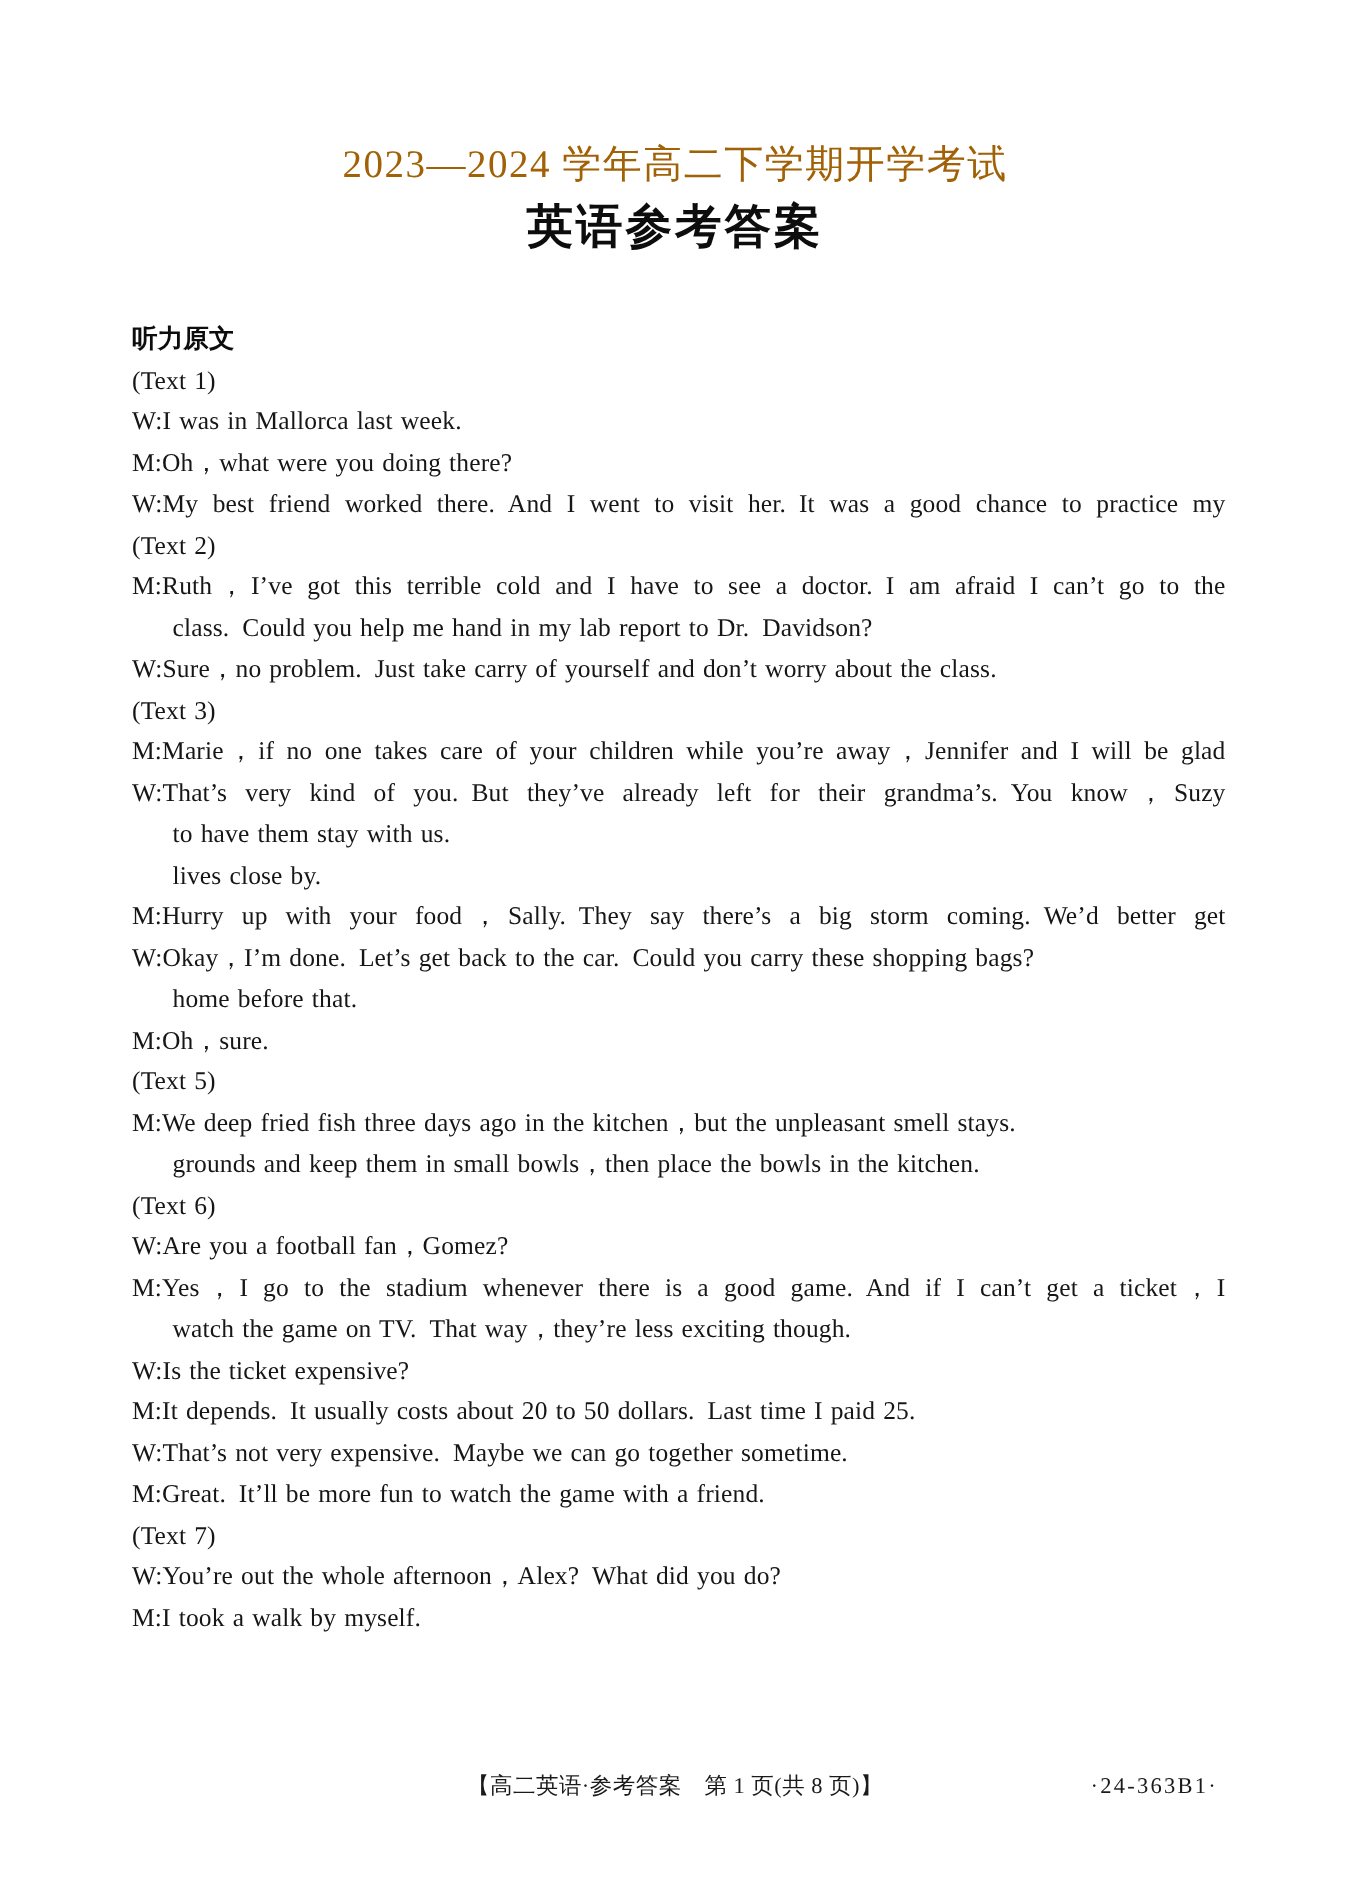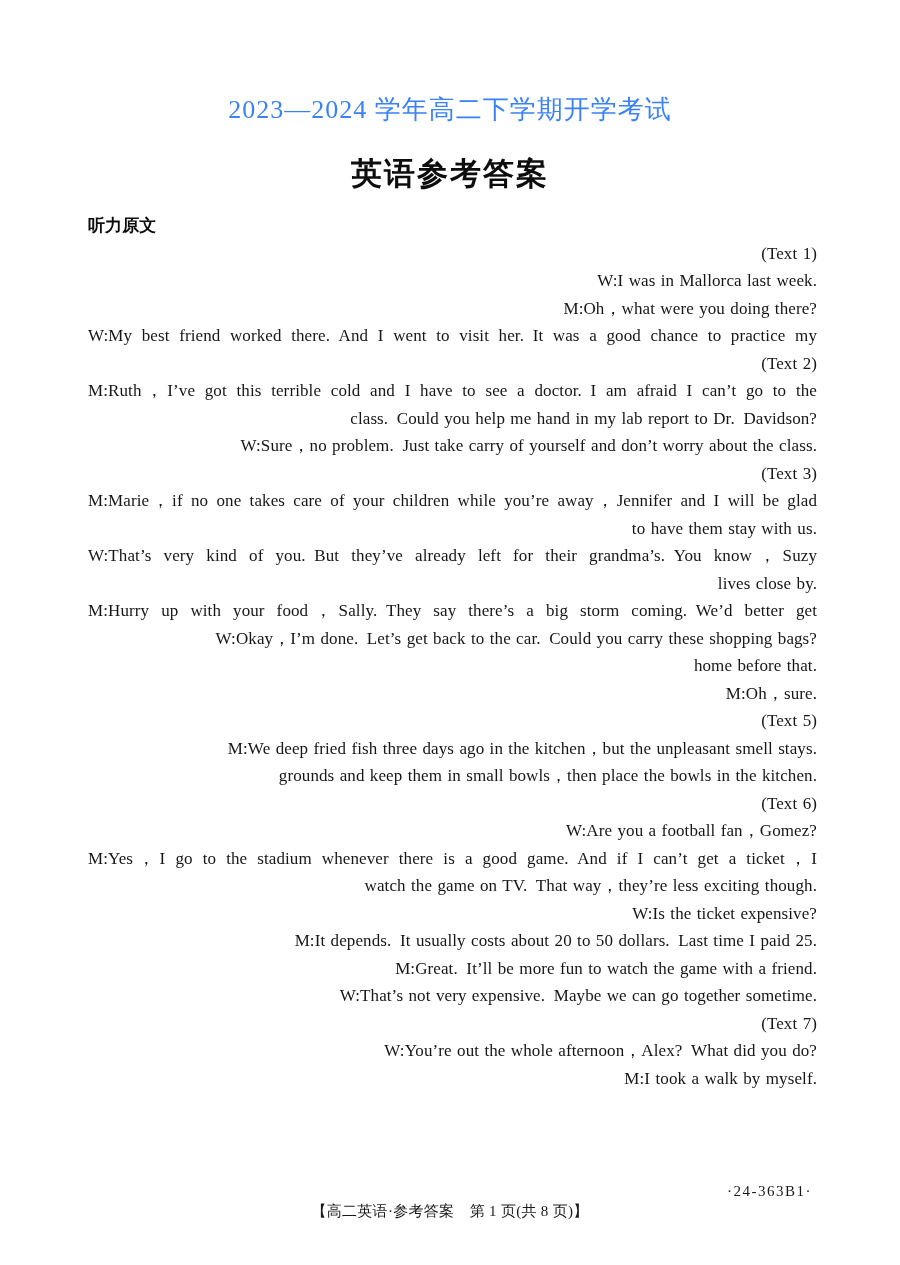--- a/index.html
+++ b/index.html
@@ -10,24 +10,24 @@
     font-family: "Liberation Serif", "DejaVu Serif", serif;
     position: relative;
     overflow: hidden;
   }
   .page { position: absolute; inset: 0; }
   .titles { position: absolute; top: 92px; left: 0; width: 100%; text-align: center; }
   .exam-title {
     font-size: 26px;
     font-weight: 500;
     letter-spacing: 1px;
-    color: #3b82f6;
+    color: #a16207;
   }
   .answer-title {
-    margin-top: 26px;
+    margin-top: 3px;
     font-size: 31px;
     font-weight: 700;
     letter-spacing: 2px;
     color: #0d0d0d;
   }
   .content {
     position: absolute;
     top: 212px; left: 88px;
     width: 729px;
     font-size: 17px;
@@ -35,38 +35,38 @@
     word-spacing: 1px;
     letter-spacing: 0.1px;
   }
   .section-heading {
     font-family: Liberation Serif, serif;
     font-weight: 700;
     font-size: 17px;
     height: 27.5px; line-height: 27.5px;
     color: #0d0d0d;
   }
-  .line { height: 27.5px; line-height: 27.5px; white-space: nowrap; text-align: right; }
+  .line { height: 27.5px; line-height: 27.5px; white-space: nowrap; }
   .line.just {
     white-space: normal;
     text-align: justify;
     text-align-last: justify;
     text-justify: inter-word;
   }
   .line.cont { padding-left: 27px; }
   .footer {
     position: absolute;
     top: 1181px; left: 0;
     width: 100%;
     font-size: 15px;
     line-height: 20px;
     color: #1a1a1a;
     text-align: center;
   }
-  .footer-page-info { display: inline-block; letter-spacing: 0.3px; margin-top: 20px; }
+  .footer-page-info { display: inline-block; letter-spacing: 0.3px; }
   .footer-code {
     position: absolute;
     right: 88px; top: 0;
     letter-spacing: 1.5px;
   }
 </style>
 </head>
 <body>
 
 <div class="page">
@@ -82,38 +82,38 @@
         <div class="line label">(Text 1)</div>
         <div class="line dlg">W:I was in Mallorca last week.</div>
         <div class="line dlg">M:Oh，what were you doing there?</div>
         <div class="line dlg just">W:My best friend worked there. And I went to visit her. It was a good chance to practice my</div>
         <div class="line label">(Text 2)</div>
         <div class="line dlg just">M:Ruth，I’ve got this terrible cold and I have to see a doctor. I am afraid I can’t go to the</div>
         <div class="line cont">class. Could you help me hand in my lab report to Dr. Davidson?</div>
         <div class="line dlg">W:Sure，no problem. Just take carry of yourself and don’t worry about the class.</div>
         <div class="line label">(Text 3)</div>
         <div class="line dlg just">M:Marie，if no one takes care of your children while you’re away，Jennifer and I will be glad</div>
+        <div class="line dlg just">W:That’s very kind of you. But they’ve already left for their grandma’s. You know，Suzy</div>
         <div class="line cont">to have them stay with us.</div>
-        <div class="line dlg just">W:That’s very kind of you. But they’ve already left for their grandma’s. You know，Suzy</div>
         <div class="line cont">lives close by.</div>
         <div class="line dlg just">M:Hurry up with your food，Sally. They say there’s a big storm coming. We’d better get</div>
         <div class="line dlg">W:Okay，I’m done. Let’s get back to the car. Could you carry these shopping bags?</div>
         <div class="line cont">home before that.</div>
         <div class="line dlg">M:Oh，sure.</div>
         <div class="line label">(Text 5)</div>
         <div class="line dlg">M:We deep fried fish three days ago in the kitchen，but the unpleasant smell stays.</div>
         <div class="line cont">grounds and keep them in small bowls，then place the bowls in the kitchen.</div>
         <div class="line label">(Text 6)</div>
         <div class="line dlg">W:Are you a football fan，Gomez?</div>
         <div class="line dlg just">M:Yes，I go to the stadium whenever there is a good game. And if I can’t get a ticket，I</div>
         <div class="line cont">watch the game on TV. That way，they’re less exciting though.</div>
         <div class="line dlg">W:Is the ticket expensive?</div>
         <div class="line dlg">M:It depends. It usually costs about 20 to 50 dollars. Last time I paid 25.</div>
+        <div class="line dlg">W:That’s not very expensive. Maybe we can go together sometime.</div>
         <div class="line dlg">M:Great. It’ll be more fun to watch the game with a friend.</div>
-        <div class="line dlg">W:That’s not very expensive. Maybe we can go together sometime.</div>
         <div class="line label">(Text 7)</div>
         <div class="line dlg">W:You’re out the whole afternoon，Alex? What did you do?</div>
         <div class="line dlg">M:I took a walk by myself.</div>
       </div>
   </div>
 
   <div class="footer">
     <span class="footer-page-info">【高二英语·参考答案 第 1 页(共 8 页)】</span>
     <span class="footer-code">·24-363B1·</span>
   </div>

